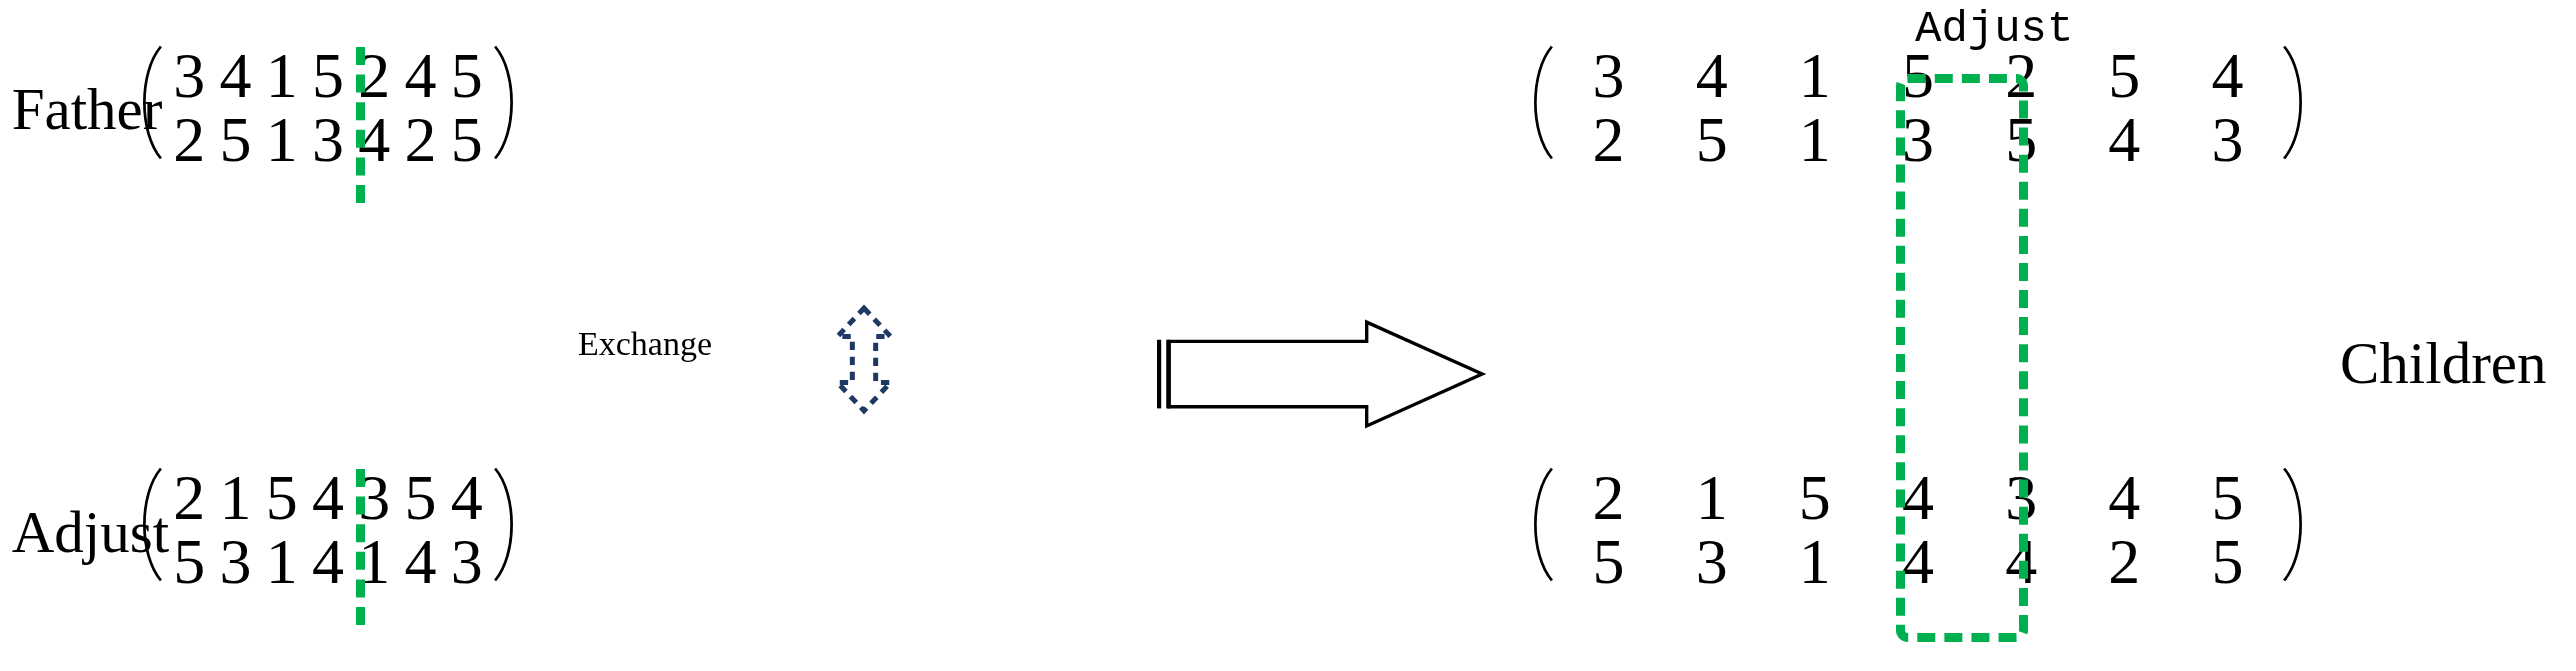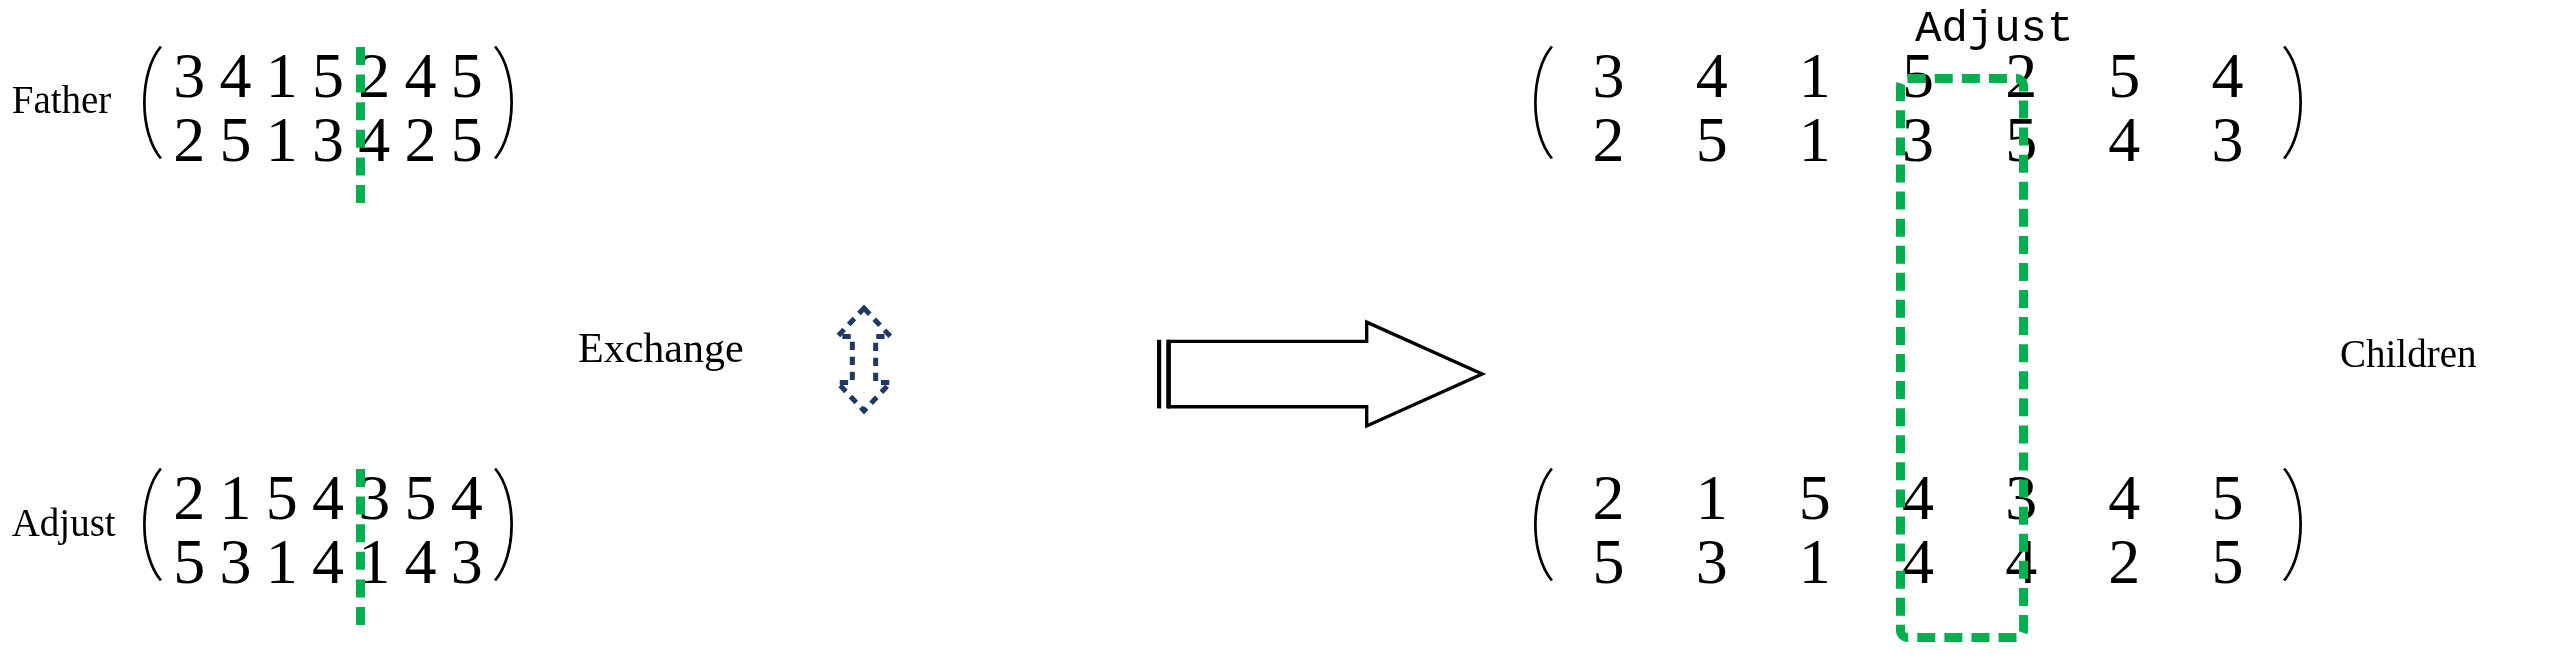--- a/index.html
+++ b/index.html
@@ -16,21 +16,21 @@
     width: 2576px;
     height: 672px;
     background: #ffffff;
     overflow: hidden;
   }
 
   
   .label {
     position: absolute;
     font-family: "Liberation Serif", "DejaVu Serif", serif;
-    font-size: 39px;
+    font-size: 59px;
     line-height: 1;
     color: #000000;
     white-space: nowrap;
   }
 
   
   .matrix {
     position: absolute;
     display: flex;
     align-items: stretch;
@@ -127,21 +127,21 @@
     </div>
     <div class="paren">
       <svg viewBox="0 0 46 140" preserveAspectRatio="none">
         <path d="M6 3 C32 34, 32 106, 6 137" fill="none" stroke="#000" stroke-width="3.2"></path>
       </svg>
     </div>
   </div>
 
   <div class="split-line" style="left:356px; top:47px; height:156px; bottom:auto;"></div>
 
-  <div class="label" style="left:578px; top:327px; font-size:42px;">Exchange</div>
+  <div class="label" style="left:578px; top:327px; font-size:34px;">Exchange</div>
 
   <div class="exchange-arrow" style="left:829px; top:303px; width:70px; height:113px;">
     <svg width="70" height="113" viewBox="0 0 84 135">
       <path d="M42 6 L74 40 L56 40 L56 95 L74 95 L42 129 L10 95 L28 95 L28 40 L10 40 Z" fill="none" stroke="#1F3864" stroke-width="6" stroke-dasharray="10 8" stroke-linejoin="miter"></path>
     </svg>
   </div>
 
   <div class="label" style="left:11.7px; top:503px;">Adjust</div>
 
   <div class="matrix" style="left:127px; top:466px; width:402px; height:117px;">

